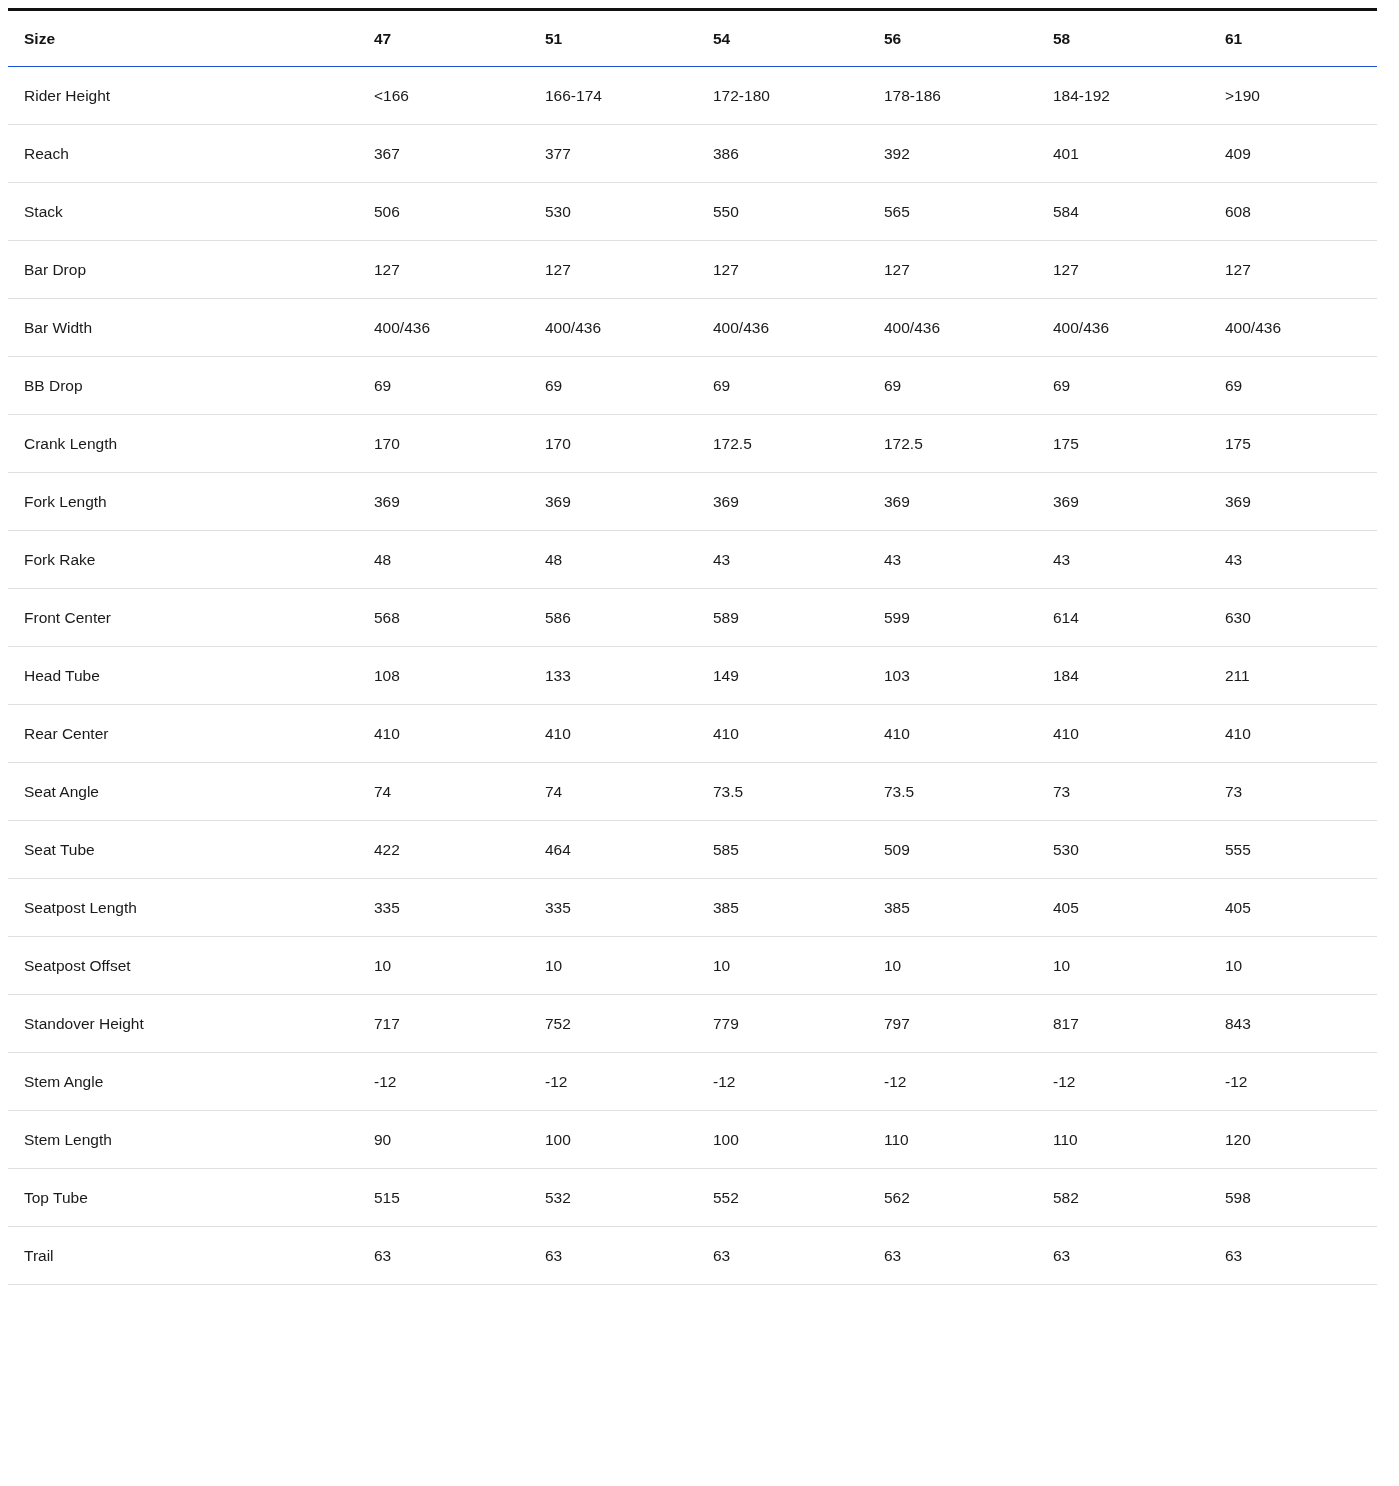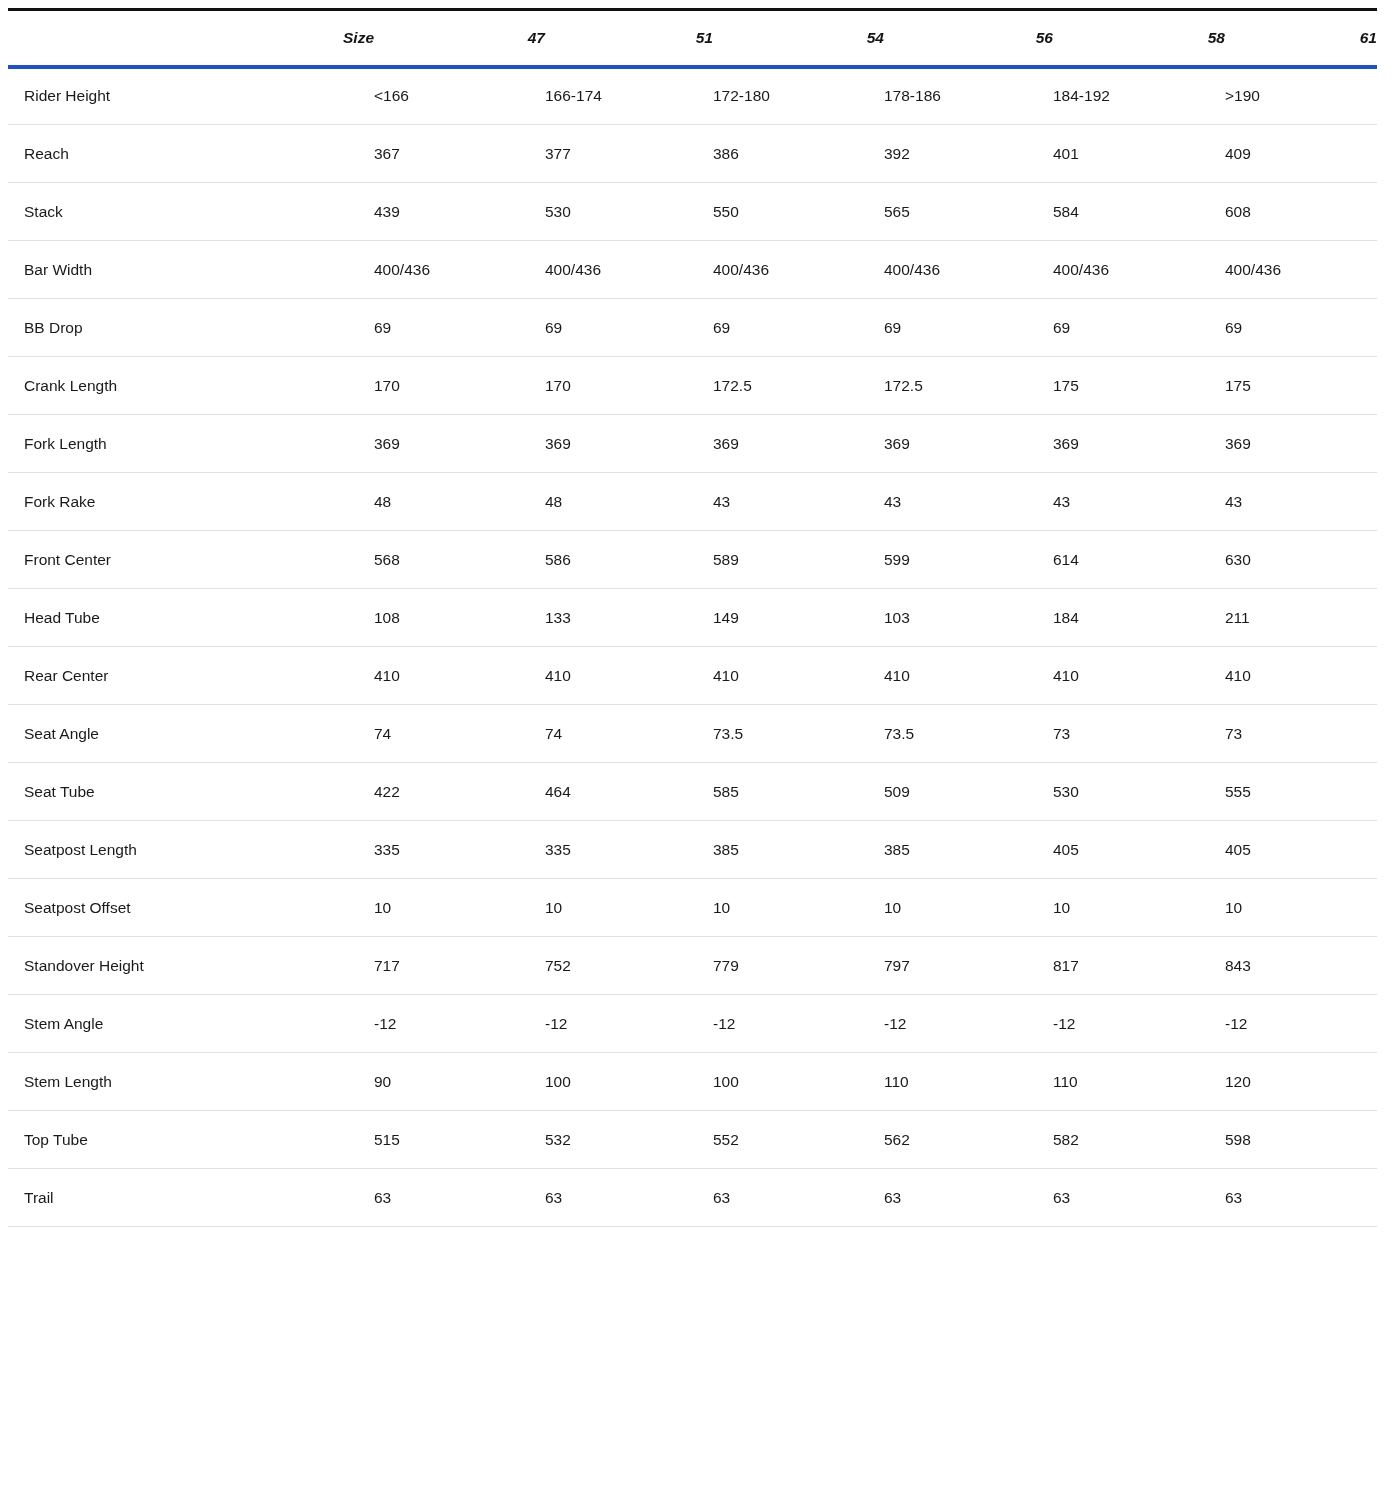--- a/index.html
+++ b/index.html
@@ -19,27 +19,26 @@
   table.geo-table {
     border-collapse: collapse;
     table-layout: fixed;
     width: 1369px;
     margin: 8px 22px 0 8px;
     border-top: 3px solid #111111;
   }
   table.geo-table thead th {
     height: 57px;
     vertical-align: middle;
-    text-align: right;
+    text-align: left;
     font-size: 15.5px;
     font-weight: 700;
     color: #141414;
-    border-bottom: 4px solid #1d4ed8;
+    border-bottom: 1px solid #1d4ed8;
     padding: 0;
-    font-style: italic;
   }
   table.geo-table thead th.label-col {
     padding-left: 16px;
   }
   table.geo-table tbody td {
     height: 58px;
     vertical-align: middle;
     text-align: left;
     font-size: 15.5px;
     font-weight: 400;
@@ -93,26 +92,35 @@
           <td class="label-col">Reach</td>
           <td>367</td>
           <td>377</td>
           <td>386</td>
           <td>392</td>
           <td>401</td>
           <td>409</td>
         </tr>
         <tr>
           <td class="label-col">Stack</td>
-          <td>439</td>
+          <td>506</td>
           <td>530</td>
           <td>550</td>
           <td>565</td>
           <td>584</td>
           <td>608</td>
+        </tr>
+        <tr>
+          <td class="label-col">Bar Drop</td>
+          <td>127</td>
+          <td>127</td>
+          <td>127</td>
+          <td>127</td>
+          <td>127</td>
+          <td>127</td>
         </tr>
         <tr>
           <td class="label-col">Bar Width</td>
           <td>400/436</td>
           <td>400/436</td>
           <td>400/436</td>
           <td>400/436</td>
           <td>400/436</td>
           <td>400/436</td>
         </tr>

